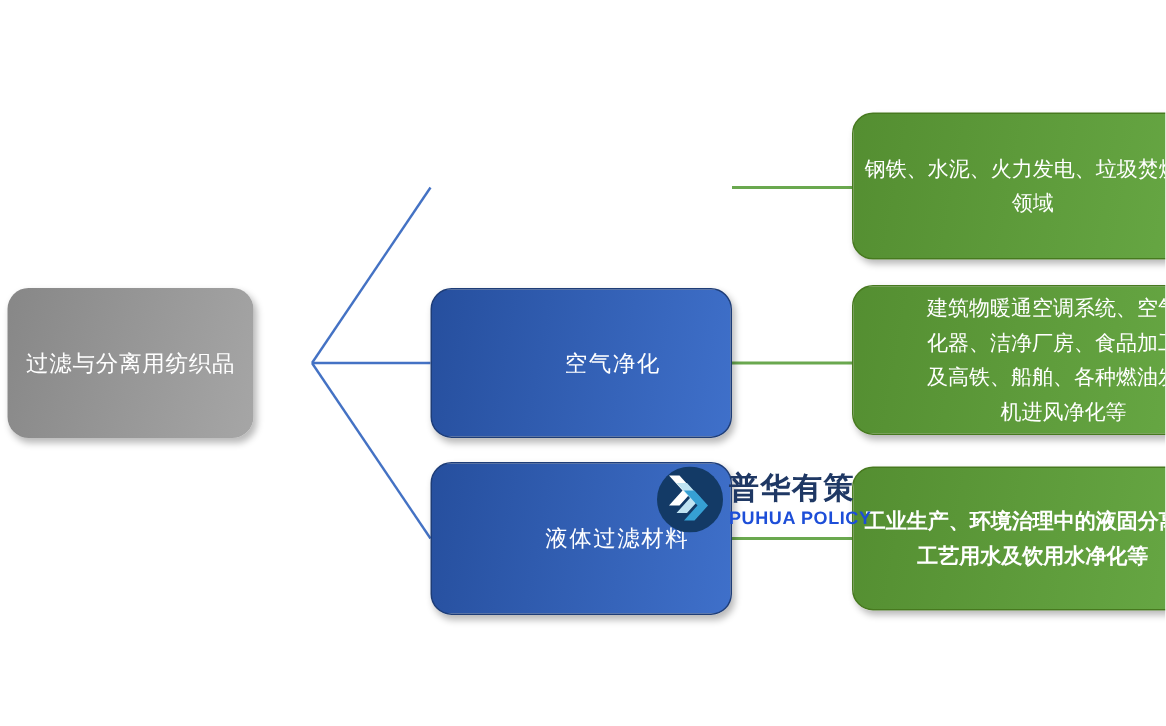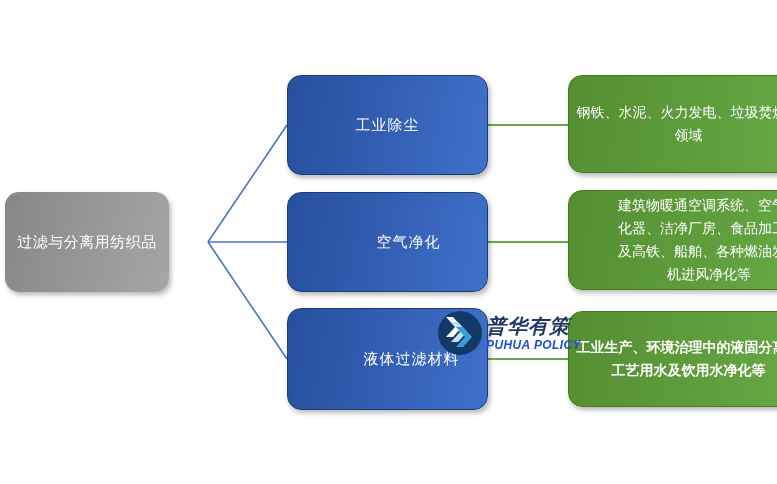--- a/index.html
+++ b/index.html
@@ -69,21 +69,20 @@
   .d1 { top: 75px;  height: 98px; }
   .d2 { top: 190px; height: 100px; padding-left: 48px; }
   .d3 { top: 311px; height: 96px; font-weight: bold; }
   .logo {
     position: absolute;
     left: 438px;
     top: 311px;
     display: flex;
     align-items: flex-start;
     z-index: 5;
-    font-style: italic;
   }
   .logo-badge {
     width: 44px;
     height: 44px;
     flex: 0 0 44px;
   }
   .logo-text {
     margin-left: 4px;
     padding-top: 4px;
   }
@@ -116,23 +115,20 @@
     <line x1="208" y1="242" x2="287" y2="359" stroke="#4472c4" stroke-width="1.6"></line>
     <line x1="488" y1="125" x2="568" y2="125" stroke="#6aa84f" stroke-width="2"></line>
     <line x1="488" y1="242" x2="568" y2="242" stroke="#6aa84f" stroke-width="2"></line>
     <line x1="488" y1="359" x2="568" y2="359" stroke="#6aa84f" stroke-width="2"></line>
   </svg>
 
   <div class="node root">
     <span>过滤与分离用纺织品</span>
   </div>
 
-  <div class="node branch b1">
-    <span>工业除尘</span>
-  </div>
   <div class="node branch b2">
     <span>空气净化</span>
   </div>
   <div class="node branch b3">
     <span>液体过滤材料</span>
   </div>
 
   <div class="node detail d1">
     <span>钢铁、水泥、火力发电、垃圾焚烧等领域</span>
   </div>

